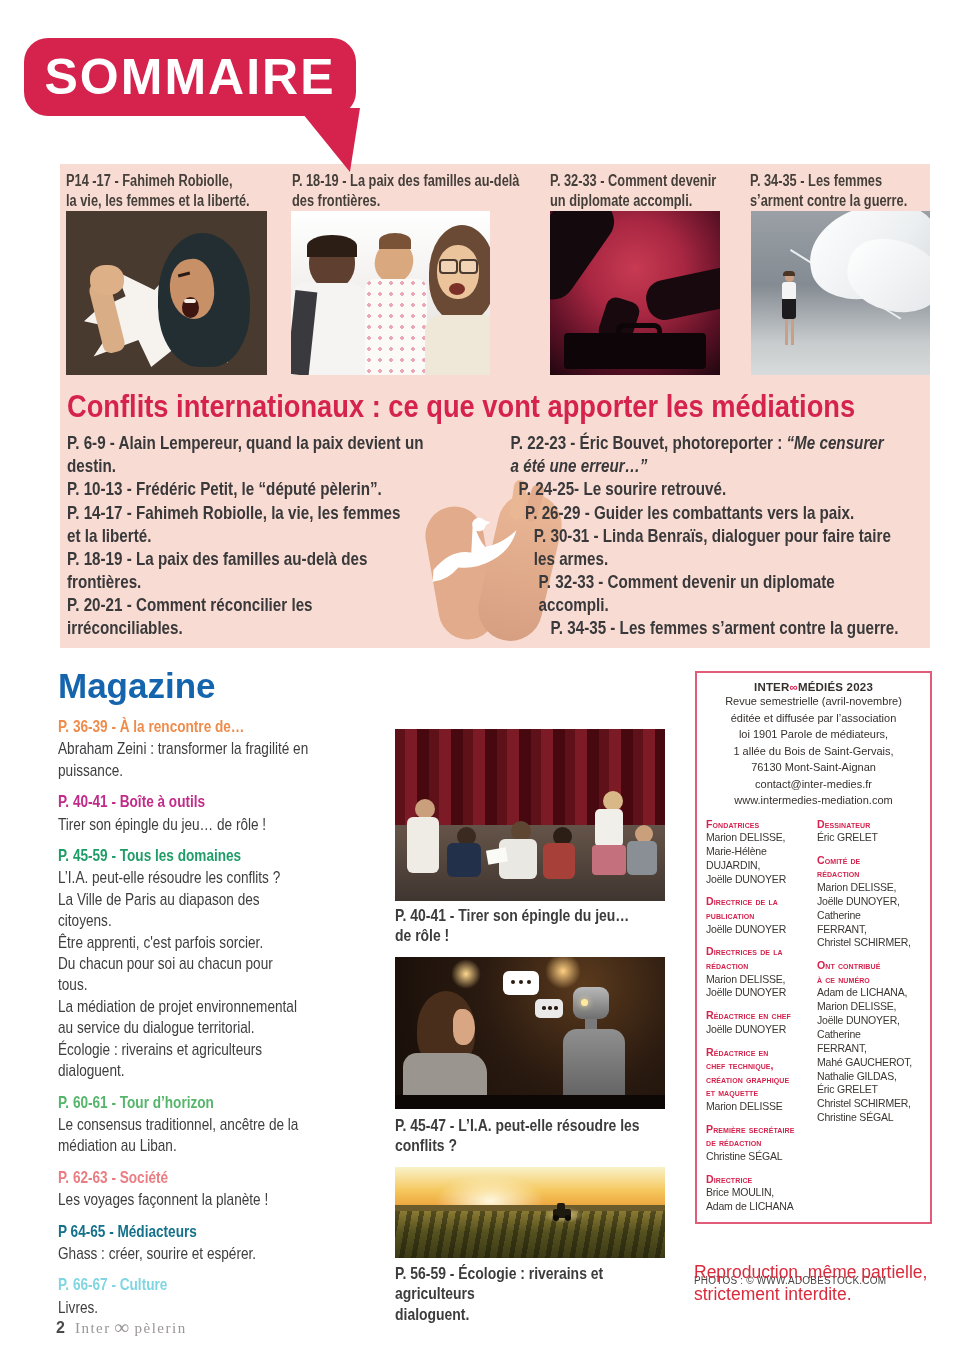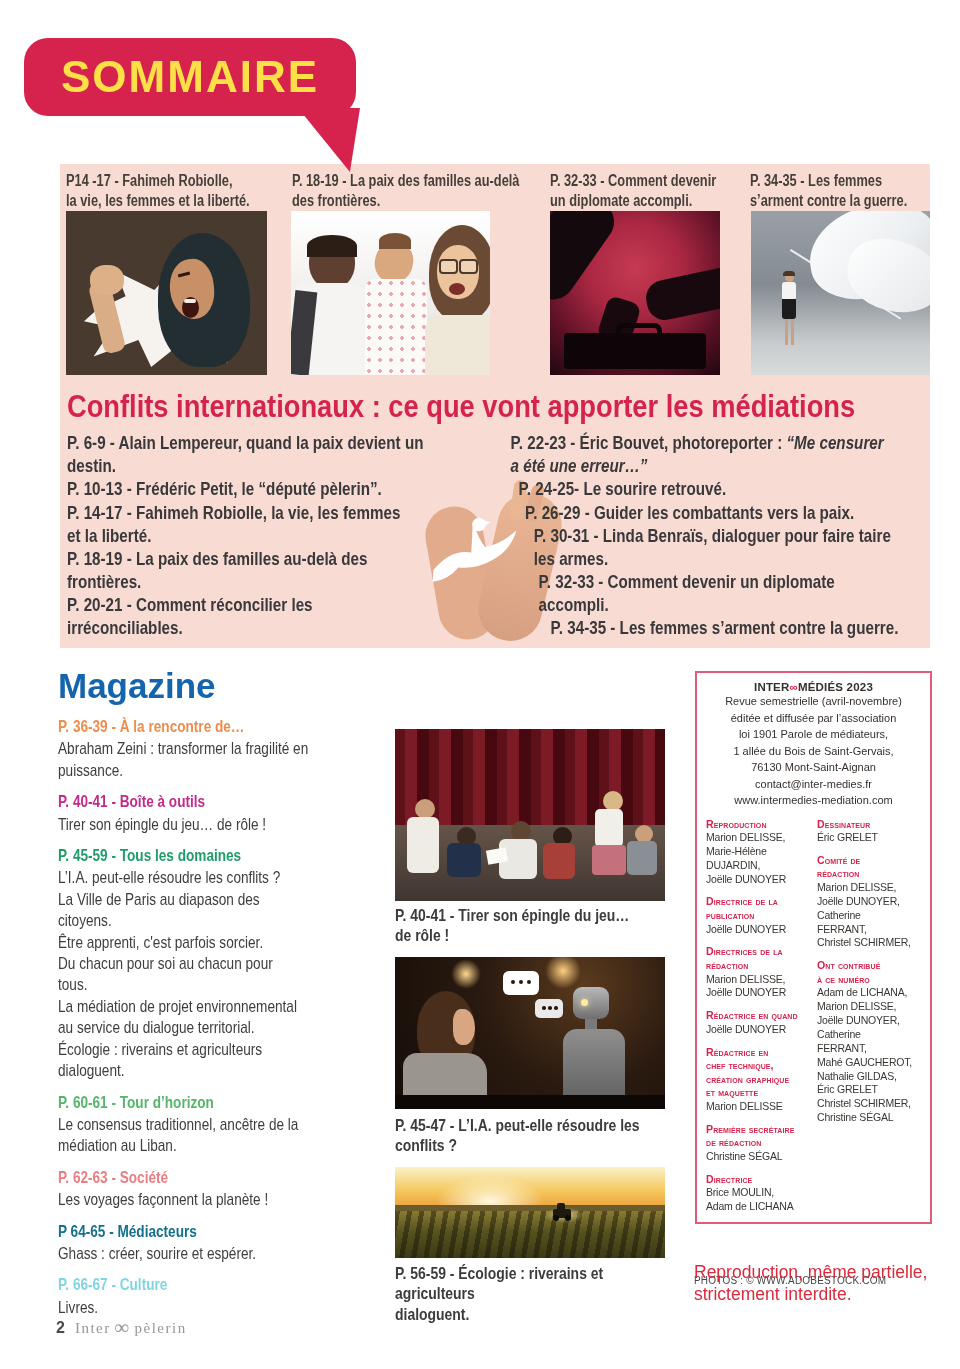--- a/index.html
+++ b/index.html
@@ -12,21 +12,21 @@
   body{font-family:"Liberation Sans",sans-serif;background:#ffffff;}
   .page{position:relative;width:960px;height:1369px;background:#ffffff;overflow:hidden;}
   .abs{position:absolute;}
   .sq{position:absolute;transform-origin:0 0;}
   .pre{white-space:pre-line;}
   .it{font-style:italic;}
 
   
   .bubble{position:absolute;left:24px;top:38px;width:332px;height:78px;background:var(--red);
           border-radius:24px;display:flex;align-items:center;justify-content:center;z-index:5;}
-  .bubble-text{color:#fde047;font-size:44px;font-weight:700;letter-spacing:2px;}
+  .bubble-text{color:#ffffff;font-size:50px;font-weight:700;letter-spacing:2px;}
   .bubble-tail{position:absolute;left:288px;top:108px;width:72px;height:64px;background:var(--red);
                clip-path:polygon(14% 0,100% 0,86% 100%);z-index:5;}
 
   .pink-panel{position:absolute;left:60px;top:164px;width:870px;height:484px;background:var(--pink);z-index:0;}
 
   .feat-cap{transform:scaleX(0.8);font-size:16px;font-weight:700;line-height:1.22;color:#453f3a;width:320px;z-index:2;}
   .photo{position:absolute;overflow:hidden;z-index:1;}
   .wm{position:absolute;left:1px;bottom:4px;font-size:6px;transform:rotate(-90deg);transform-origin:0 100%;letter-spacing:.5px;}
 
   .headline{transform:scaleX(0.88);white-space:nowrap;font-size:31px;font-weight:700;color:var(--red);z-index:2;}
@@ -282,39 +282,39 @@
 éditée et diffusée par l’association
 loi 1901 Parole de médiateurs,
 1 allée du Bois de Saint-Gervais,
 76130 Mont-Saint-Aignan
 contact@inter-medies.fr
 www.intermedies-mediation.com</div>
     </div>
     <div class="cred-cols">
       <div class="cred-col-l">
         <div class="cred-sec">
-          <div class="cred-role pre">Reproduction</div>
+          <div class="cred-role pre">Fondatrices</div>
           <div class="cred-names pre">Marion DELISSE,
 Marie-Hélène
 DUJARDIN,
 Joëlle DUNOYER</div>
         </div>
         <div class="cred-sec">
           <div class="cred-role pre">Directrice de la
 publication</div>
           <div class="cred-names pre">Joëlle DUNOYER</div>
         </div>
         <div class="cred-sec">
           <div class="cred-role pre">Directrices de la
 rédaction</div>
           <div class="cred-names pre">Marion DELISSE,
 Joëlle DUNOYER</div>
         </div>
         <div class="cred-sec">
-          <div class="cred-role pre">Rédactrice en quand</div>
+          <div class="cred-role pre">Rédactrice en chef</div>
           <div class="cred-names pre">Joëlle DUNOYER</div>
         </div>
         <div class="cred-sec">
           <div class="cred-role pre">Rédactrice en
 chef technique,
 création graphique
 et maquette</div>
           <div class="cred-names pre">Marion DELISSE</div>
         </div>
         <div class="cred-sec">

